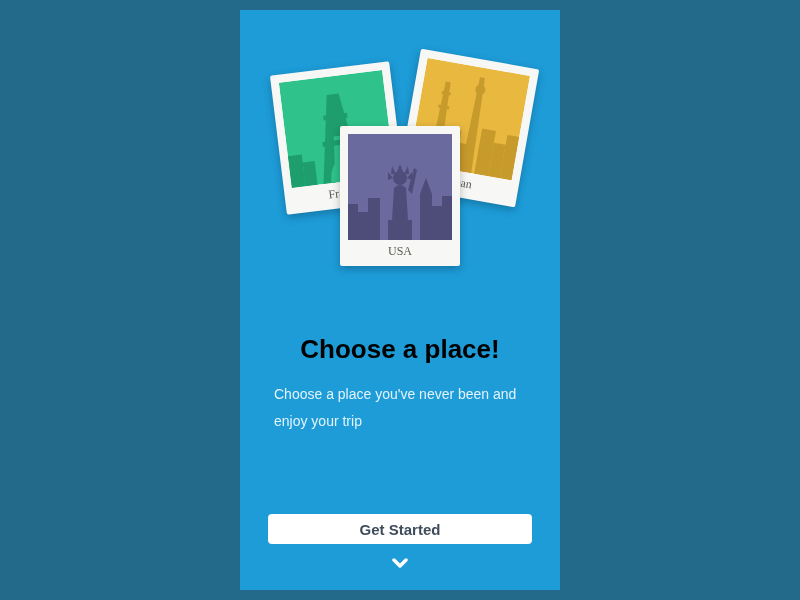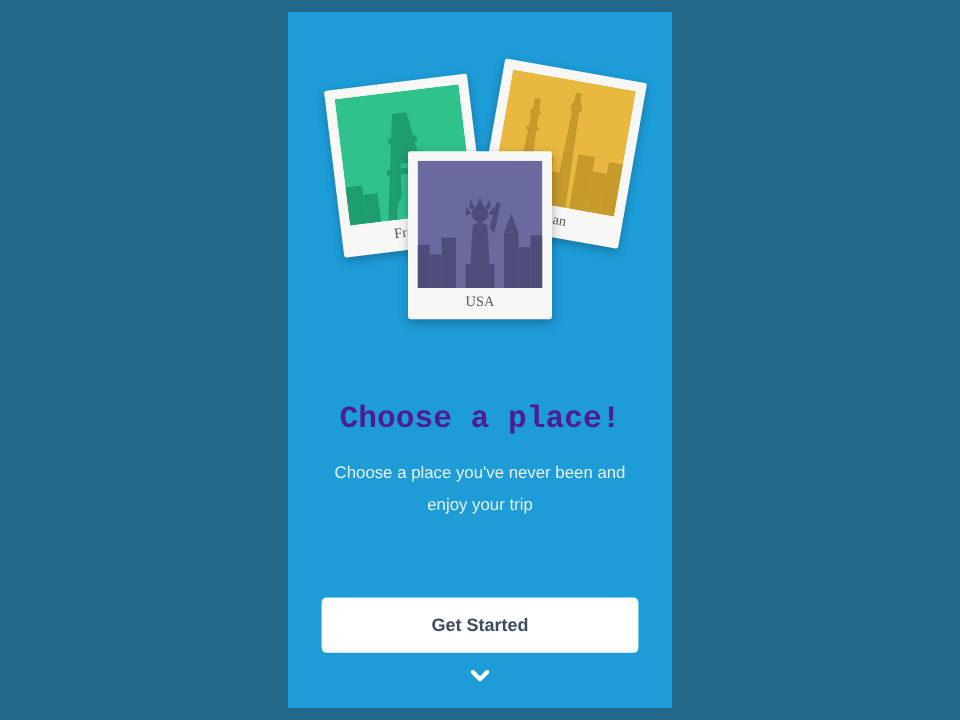--- a/index.html
+++ b/index.html
@@ -63,43 +63,43 @@
     z-index: 1;
   }
   .p-usa {
     left: 50%;
     top: 76px;
     transform: translateX(-50%);
     z-index: 2;
   }
 
   .title {
-    font-family: Liberation Mono, monospace;
+    font-family: Liberation Sans, sans-serif;
     font-weight: bold;
-    color: #4c1d95;
+    color: #000000;
     font-size: 26px;
     margin-top: 20px;
     text-align: center;
   }
   .subtitle {
     color: #e2f3fb;
     font-size: 14px;
     line-height: 1.9;
     margin-top: 16px;
-    text-align: center;
+    text-align: left;
     padding: 0 6px;
   }
   .cta {
     margin-top: auto;
     width: 100%;
     background: #fff;
     color: #3f4c5c;
     font-weight: 600;
     font-size: 15px;
-    height: 46px;
+    height: 30px;
     border: none;
     border-radius: 4px;
     cursor: pointer;
     display: flex;
     align-items: center;
     justify-content: center;
   }
   .chevron {
     margin-top: 14px;
     color: #fff;

